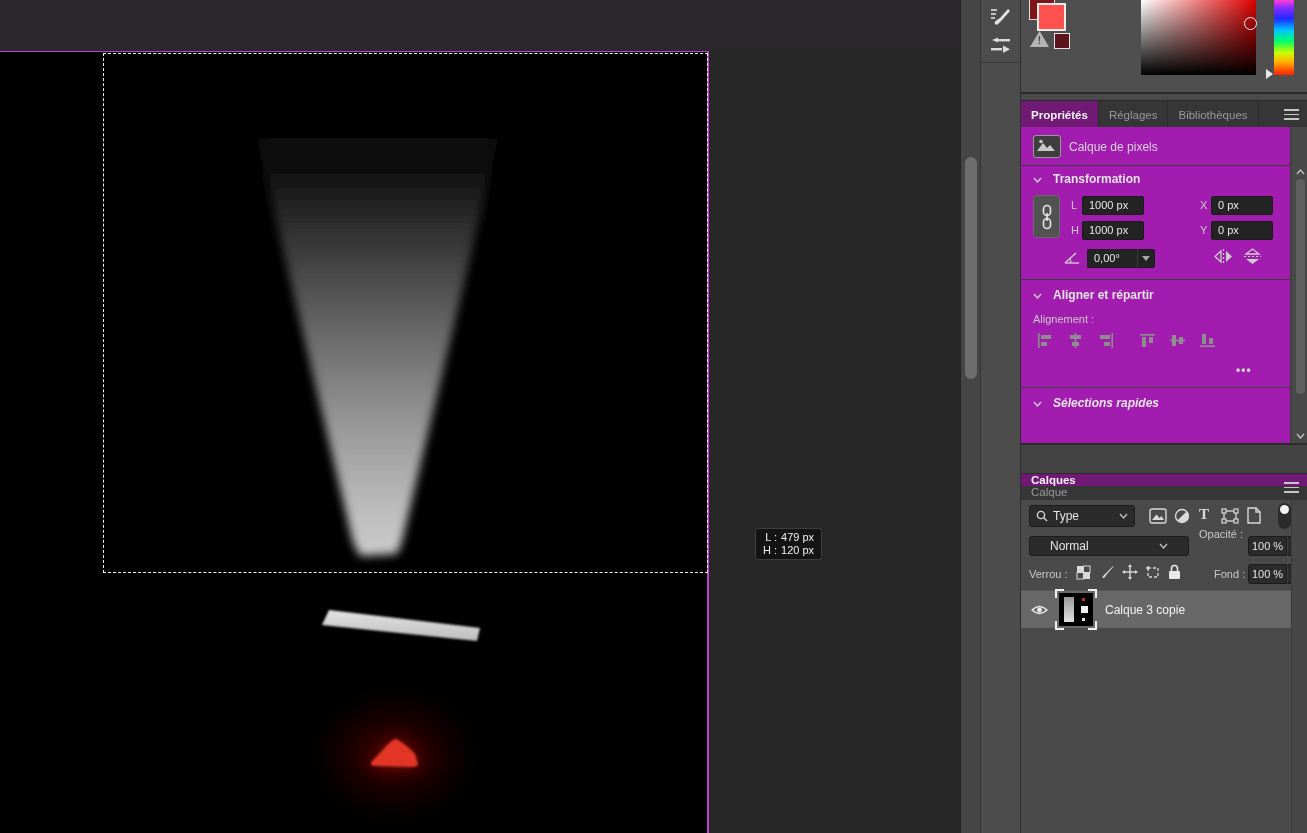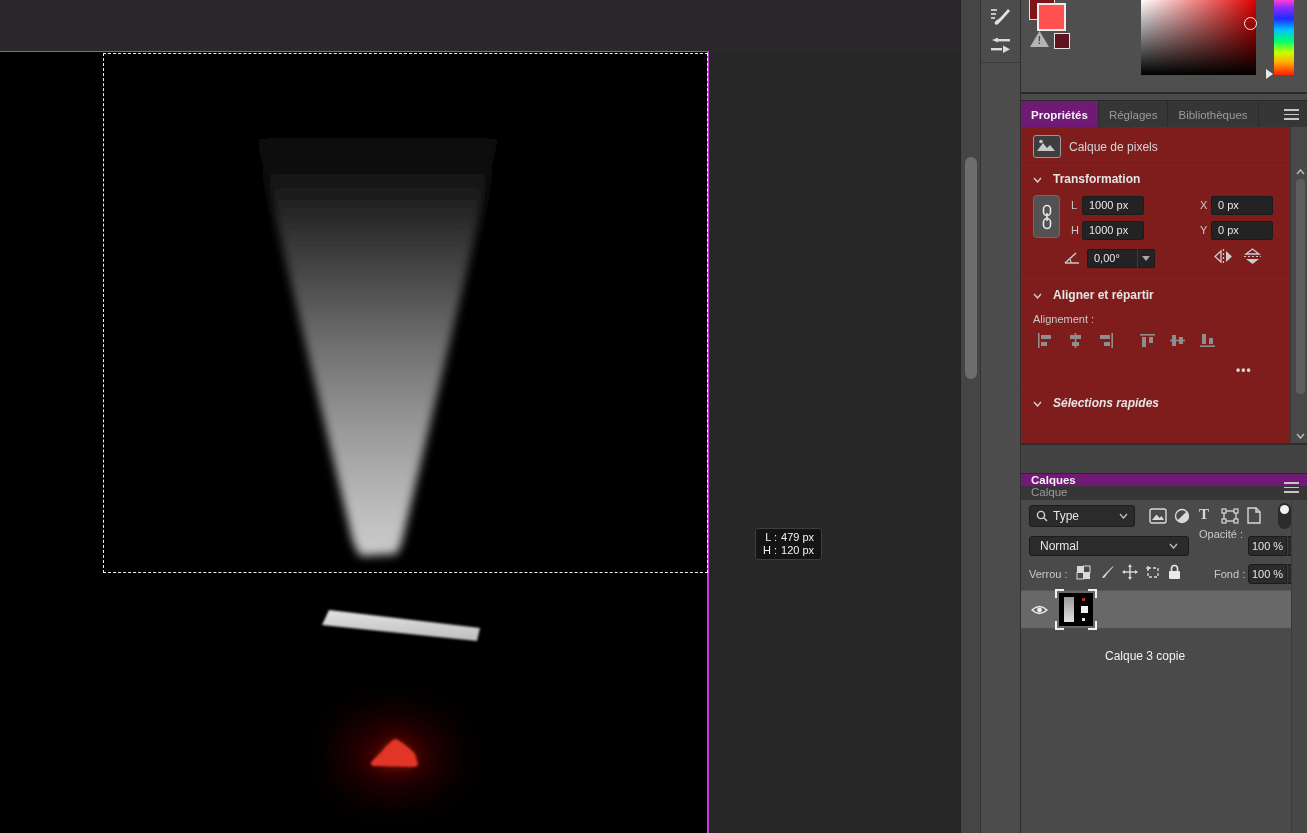--- a/index.html
+++ b/index.html
@@ -144,21 +144,21 @@
     <div class="abs" style="left:245px;top:69px;width:0;height:0;border-top:5px solid transparent;border-bottom:5px solid transparent;border-left:7px solid #e8e8e8;"></div>
   </div>
 
   <div class="abs tabbar" style="left:0;top:100px;width:287px;height:27px;">
     <div class="tab active">Propriétés</div>
     <div class="tab">Réglages</div>
     <div class="tab">Bibliothèques</div>
     <div class="abs menu-lines" style="right:9px;top:8px;"></div>
   </div>
 
-  <div class="abs" style="left:0;top:127px;width:287px;height:318px;background:#7f1d1d;border-bottom:2px solid #2c2c2c;box-sizing:border-box;">
+  <div class="abs" style="left:0;top:127px;width:287px;height:318px;background:#a21caf;border-bottom:2px solid #2c2c2c;box-sizing:border-box;">
 
     <div class="abs" style="left:12px;top:8px;width:26px;height:21px;background:#3e3e3e;border:1px solid #9a9a9a;border-radius:3px;">
       <svg width="24" height="19" viewBox="0 0 24 19">
           <path d="M3,15 L9,7 L13,12 L16,9 L21,15 Z" fill="#c9c9c9"></path>
           <circle cx="7" cy="5.5" r="1.8" fill="#c9c9c9"></circle>
         </svg>
     </div>
     <div class="abs lbl" style="left:48px;top:13px;font-size:12px;color:#d6d6d6;">Calque de pixels</div>
     <div class="abs" style="left:0;top:38px;width:269px;height:1px;background:#3e3e3e;"></div>
 
@@ -302,21 +302,21 @@
       <rect x="13" y="11" width="4" height="4" fill="#4a4a4a" stroke="#d9d9d9" stroke-width="1.2"></rect>
     </svg>
     <svg class="abs" style="left:226px;top:7px;" width="14" height="17" viewBox="0 0 14 17">
       <path d="M1,1 L9,1 L13,5 L13,16 L1,16 Z" stroke="#d9d9d9" stroke-width="1.4" fill="none"></path>
       <path d="M9,1 L9,5 L13,5" stroke="#d9d9d9" stroke-width="1.4" fill="none"></path>
     </svg>
     <div class="abs" style="left:257px;top:3px;width:13px;height:26px;background:#2b2b2b;border-radius:7px;">
       <div class="abs" style="left:2px;top:2px;width:9px;height:9px;background:#f2f2f2;border-radius:50%;"></div>
     </div>
 
-    <div class="abs darkbox" style="left:8px;top:36px;width:160px;height:20px;padding:0 10px;">
+    <div class="abs darkbox" style="left:8px;top:36px;width:160px;height:20px;padding:0 20px;">
       <span style="flex:1;">Normal</span>
       <svg width="9" height="6" viewBox="0 0 9 6">
           <polyline points="1,1 4.5,5 8,1" stroke="#bdbdbd" stroke-width="1.4" fill="none"></polyline>
         </svg>
     </div>
     <div class="abs lbl" style="left:178px;top:28px;">Opacité :</div>
     <div class="abs darkbox" style="left:227px;top:36px;width:39px;height:20px;justify-content:center;font-size:11px;border-radius:3px 0 0 3px;">
       <span>100 %</span>
     </div>
     <div class="abs darkbox" style="left:266px;top:36px;width:16px;height:20px;justify-content:center;border-left:1px solid #3c3c3c;border-radius:0 3px 3px 0;">
@@ -372,18 +372,18 @@
       <div class="abs" style="left:38px;top:2px;width:34px;height:33px;background:#000;">
         <div class="abs" style="left:5px;top:4px;width:10px;height:25px;background:linear-gradient(to bottom,#9a9a9a,#e0e0e0);"></div>
         <div class="abs" style="left:23px;top:5px;width:3px;height:3px;background:#c03022;"></div>
         <div class="abs" style="left:22px;top:13px;width:7px;height:7px;background:#f0f0f0;"></div>
         <div class="abs" style="left:23px;top:25px;width:3px;height:3px;background:#e8e8e8;"></div>
         <div class="thumb-bracket" style="left:-4px;top:-4px;border-right:none;border-bottom:none;"></div>
         <div class="thumb-bracket" style="right:-4px;top:-4px;border-left:none;border-bottom:none;"></div>
         <div class="thumb-bracket" style="left:-4px;bottom:-4px;border-right:none;border-top:none;"></div>
         <div class="thumb-bracket" style="right:-4px;bottom:-4px;border-left:none;border-top:none;"></div>
       </div>
-      <div class="abs" style="left:84px;top:12px;color:#f2f2f2;font-size:12px;margin-top:46px;">Calque 3 copie</div>
+      <div class="abs" style="left:84px;top:12px;color:#f2f2f2;font-size:12px;">Calque 3 copie</div>
     </div>
 
     <div class="abs" style="left:270px;top:0;width:17px;height:333px;background:#474747;border-left:1px solid #3a3a3a;box-sizing:border-box;"></div>
   </div>
 </div>
 
 </body></html>

